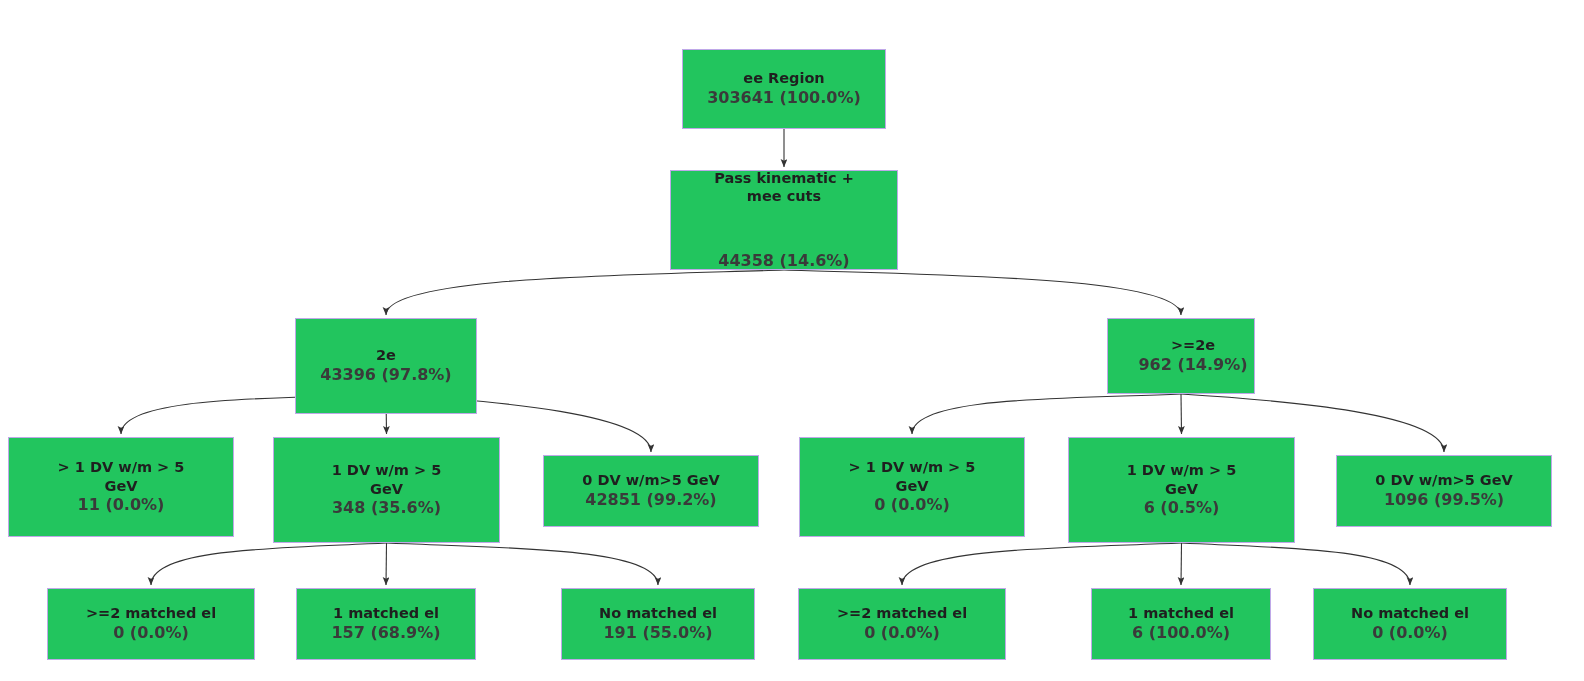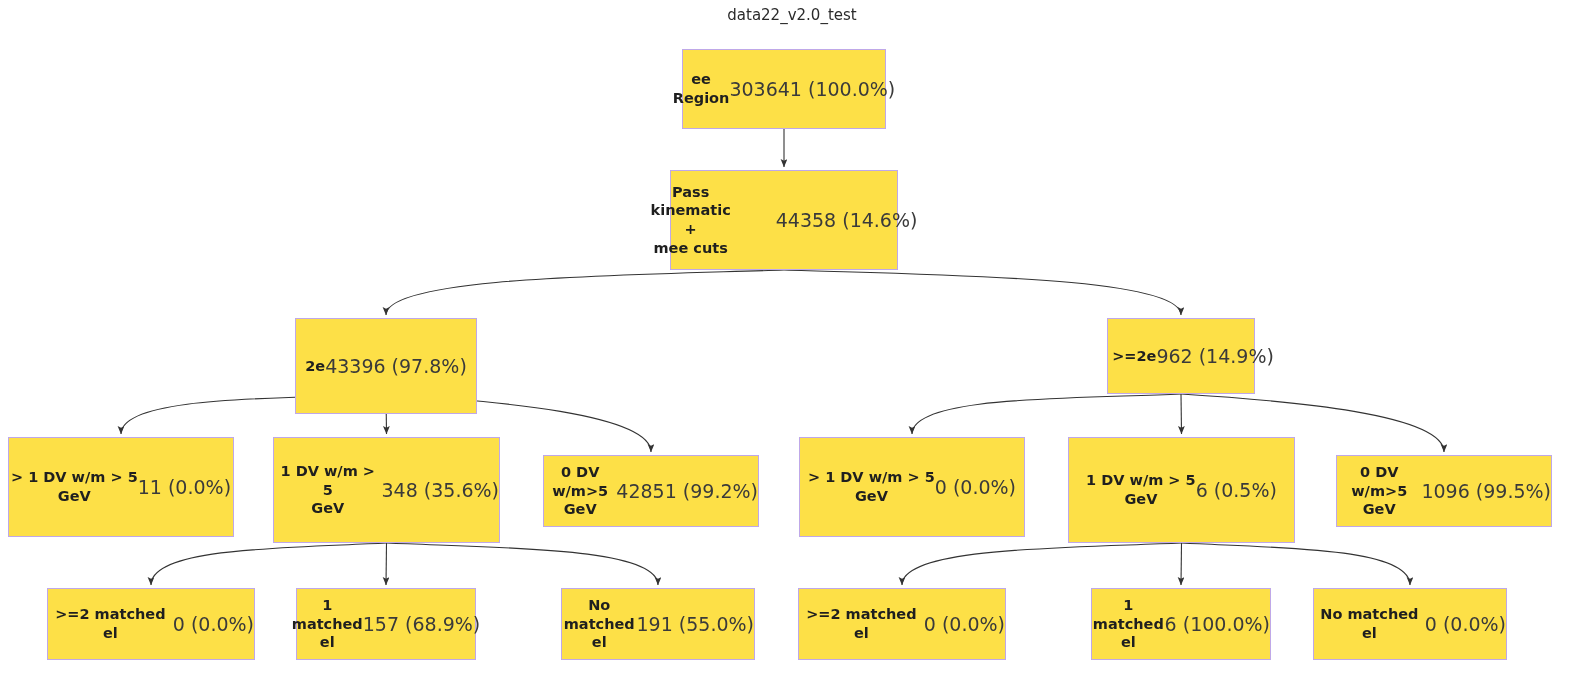--- a/index.html
+++ b/index.html
@@ -33,46 +33,46 @@
     width: 1584px;
     text-align: center;
     font-size: 15px;
     color: #2b2b2b;
     font-family: "DejaVu Sans", "Liberation Sans", sans-serif;
     white-space: pre;
   }
   .node {
     position: absolute;
     box-sizing: border-box;
-    background: #fde047;
+    background: #22c55e;
     border: 1.3px solid #bfa8e8;
     display: flex;
+    flex-direction: column;
     align-items: center;
     justify-content: center;
     text-align: center;
     line-height: 1.28;
   }
   .node-label {
     font-size: 14.5px;
     font-weight: bold;
     color: #1f1f1f;
     white-space: pre-line;
   }
   .node-stat {
-    font-size: 19px;
-    font-weight: normal;
+    font-size: 16px;
+    font-weight: bold;
     color: #3a3a3a;
     white-space: pre;
   }
 </style>
 </head>
 <body>
 
 <div id="canvas">
-  <div class="graph-title">data22_v2.0_test</div>
   <svg id="graph-svg" viewBox="0 0 1584 681">
     <defs>
       <marker id="arrow" markerWidth="9" markerHeight="9" refX="7.2" refY="3.1" orient="auto" markerUnits="strokeWidth">
         <path d="M0,0 L7.5,3.1 L0,6.2 L1.6,3.1 z" fill="#333333"></path>
       </marker>
     </defs>
     <g id="edges-group">
         <path d="M784,129 L784,167" fill="none" stroke="#333333" stroke-width="1.1" marker-end="url(#arrow)"></path>
         <path d="M784,270 C616.84,275.4 386,277 386,315" fill="none" stroke="#333333" stroke-width="1.1" marker-end="url(#arrow)"></path>
         <path d="M784,270 C950.74,275.4 1181,277 1181,315" fill="none" stroke="#333333" stroke-width="1.1" marker-end="url(#arrow)"></path>

